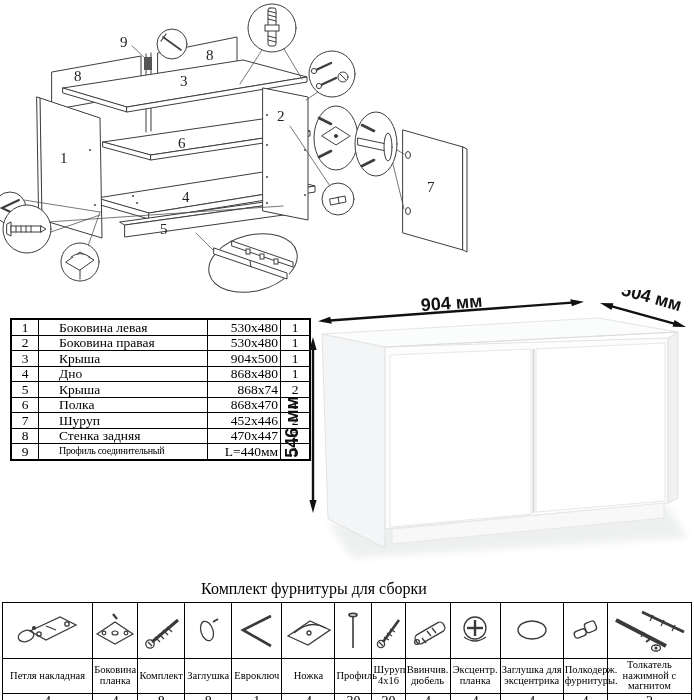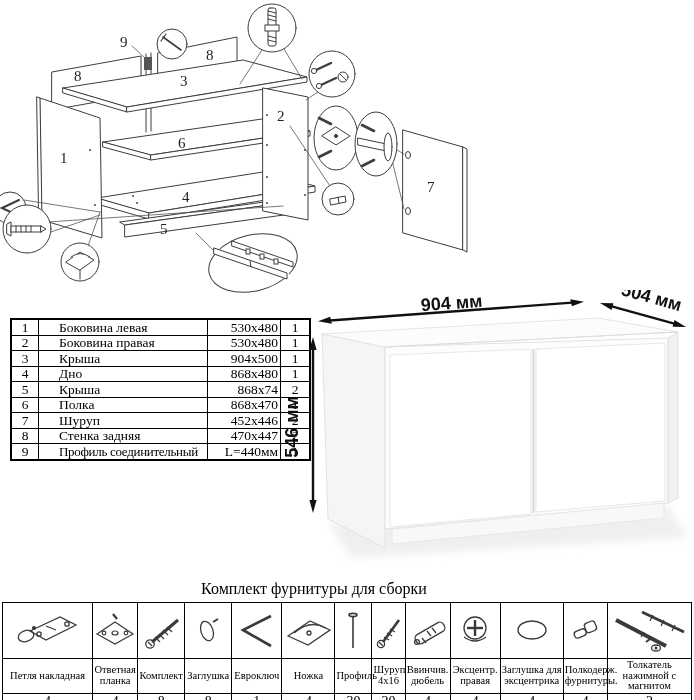--- a/index.html
+++ b/index.html
@@ -8,21 +8,21 @@
   svg text{font-family:"Liberation Serif", serif;}
   
   .parts-table{position:absolute;left:10px;top:318px;border-collapse:collapse;
                background:#fff;border:2px solid #000;table-layout:fixed;}
   .parts-table td{border:1.5px solid #000;height:14.5px;font-size:13.5px;line-height:1;
                   padding:0 2px;white-space:nowrap;overflow:hidden;}
   .parts-table td.c-num{text-align:center;width:22px;}
   .parts-table td.c-name{text-align:left;width:146px;padding-left:20px;margin-top:14px;}
   .parts-table td.c-size{text-align:right;width:68px;}
   .parts-table td.c-qty{text-align:center;width:24px;}
-  .parts-table tr.small .c-name{font-size:13px;letter-spacing:-0.3px;}
+  .parts-table tr.small .c-name{font-size:10px;letter-spacing:-0.3px;}
   
   .hw-title{position:absolute;left:0;top:580px;width:628px;text-align:center;
             font-size:16px;}
   .hw-table{position:absolute;left:2px;top:602px;border-collapse:collapse;background:#fff;
             border:1.5px solid #000;table-layout:fixed;width:690px;}
   .hw-table td{border:1.4px solid #000;text-align:center;vertical-align:middle;padding:0;}
   .hw-table tr.icons td{height:55px;}
   .hw-table tr.names td{height:24px;font-size:10.5px;line-height:1.02;padding:1px 1px;}
   .hw-table tr.qty td{height:16px;font-size:14px;}
   .hw-ic{display:block;margin:0 auto;}
@@ -423,29 +423,29 @@
               <line x1="56" y1="14" x2="53" y2="20"></line>
               <line x1="67" y1="19" x2="64" y2="25"></line>
             <ellipse cx="48" cy="42" rx="4.5" ry="3"></ellipse>
               <circle cx="48" cy="42" r="0.9" fill="#3a3a3a"></circle>
             <line x1="38" y1="36" x2="42" y2="33" stroke-width="2"></line>
           </svg>
         </td>
       </tr>
       <tr class="names">
         <td>Петля накладная</td>
-        <td>Ответная планка</td>
+        <td>Боковина планка</td>
         <td>Комплект</td>
         <td>Заглушка</td>
         <td>Евроключ</td>
         <td>Ножка</td>
         <td>Профиль</td>
         <td>Шуруп 4x16</td>
         <td>Ввинчив. дюбель</td>
-        <td>Эксцентр. правая</td>
+        <td>Эксцентр. планка</td>
         <td>Заглушка для эксцентрика</td>
         <td>Полкодерж. фурнитуры.</td>
         <td>Толкатель нажимной с магнитом</td>
       </tr>
       <tr class="qty">
         <td>4</td>
         <td>4</td>
         <td>8</td>
         <td>8</td>
         <td>1</td>

